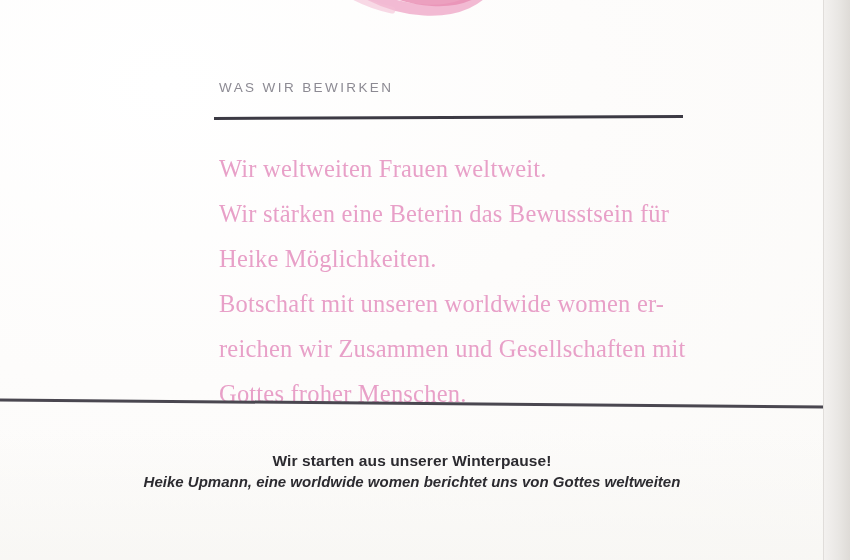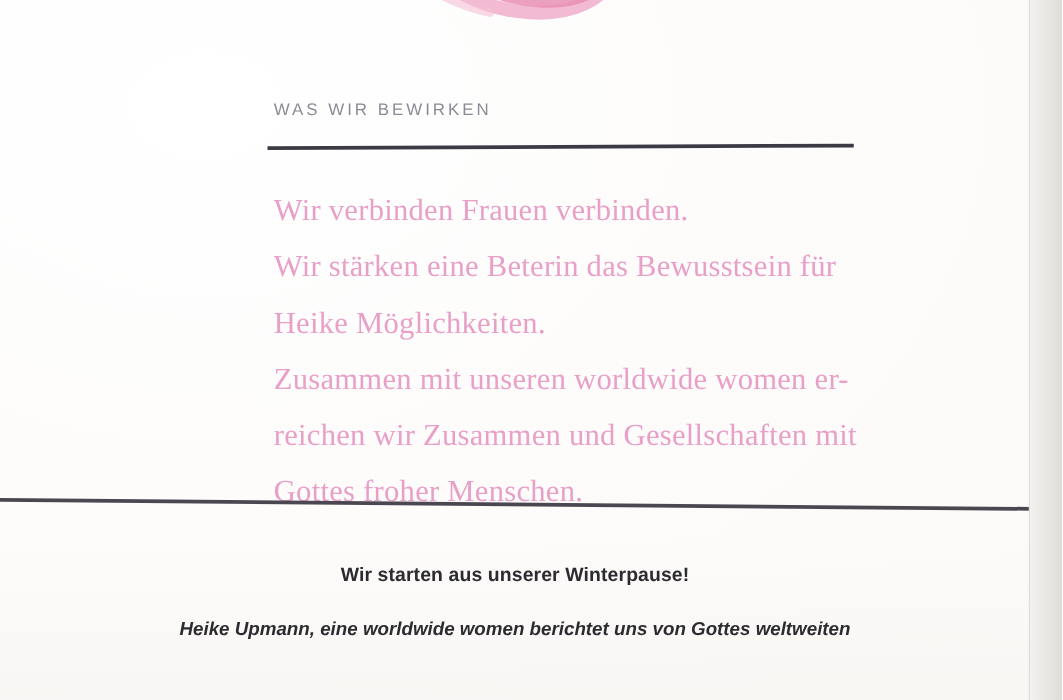--- a/index.html
+++ b/index.html
@@ -120,21 +120,20 @@
     top: 452px;
     width: 824px;
     text-align: center;
     font-family: "Liberation Sans", sans-serif;
     font-weight: bold;
     color: #2c2b30;
   }
   .announce-line1 {
     font-size: 15.5px;
     letter-spacing: 0.1px;
-    margin-bottom: 22px;
   }
   .announce-line2 {
     font-size: 15px;
     line-height: 24px;
     padding: 0 100px;
     font-style: italic;
   }
   .announce-line2 .seg { display: block; }
 </style>
 </head>
@@ -157,24 +156,24 @@
         <path d="M8 14 C 26 44, 58 66, 96 74" stroke="#f4c0d5" stroke-width="7" opacity="0.6"></path>
       </g>
     </svg>
   </div>
 
   <div class="kicker">WAS WIR BEWIRKEN</div>
 
   <div class="rule-top"></div>
 
   <div class="statement">
-    <span class="ln">Wir verbinden Frauen verbinden.</span>
+    <span class="ln">Wir weltweiten Frauen weltweit.</span>
     <span class="ln">Wir stärken eine Beterin das Bewusstsein für</span>
     <span class="ln">Heike Möglichkeiten.</span>
-    <span class="ln">Zusammen mit unseren worldwide women er-</span>
+    <span class="ln">Botschaft mit unseren worldwide women er-</span>
     <span class="ln">reichen wir Zusammen und Gesellschaften mit</span>
     <span class="ln">Gottes froher Menschen.</span>
   </div>
 
   <div class="rule-bottom"></div>
 
   <div class="announce">
     <div class="announce-line1">Wir starten aus unserer Winterpause!</div>
     <div class="announce-line2">
       <span class="seg">Heike Upmann, eine worldwide women berichtet uns von Gottes weltweiten</span>

